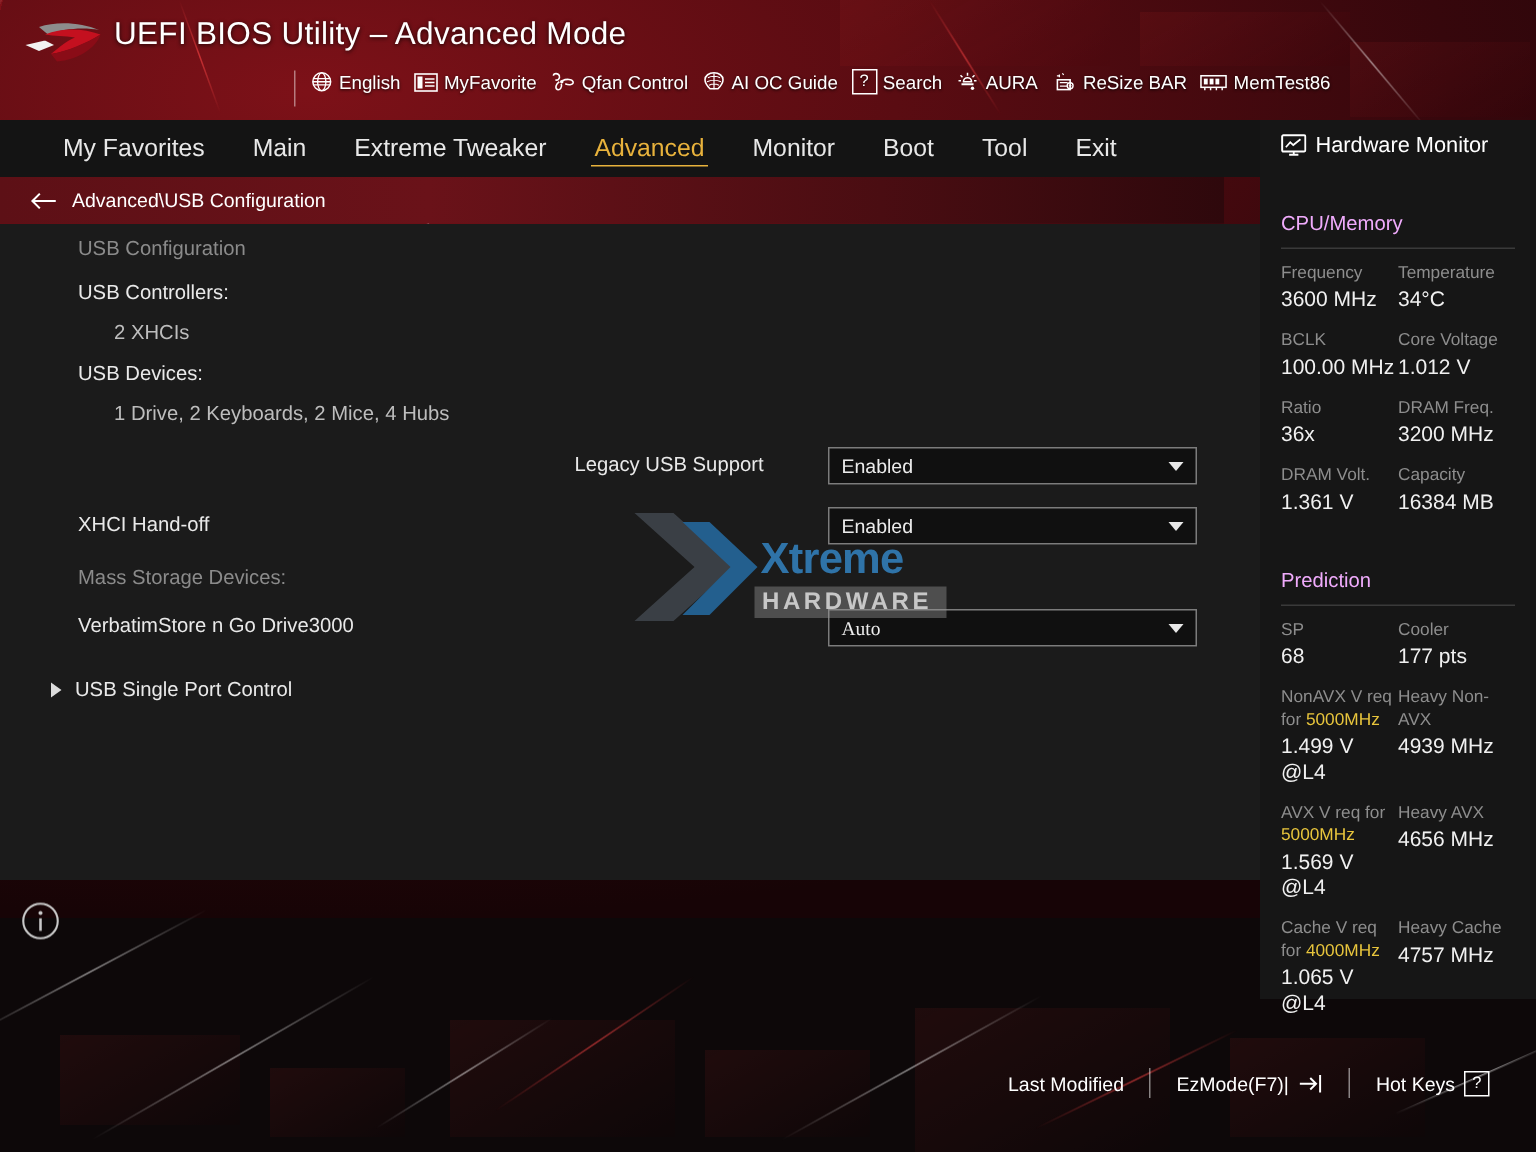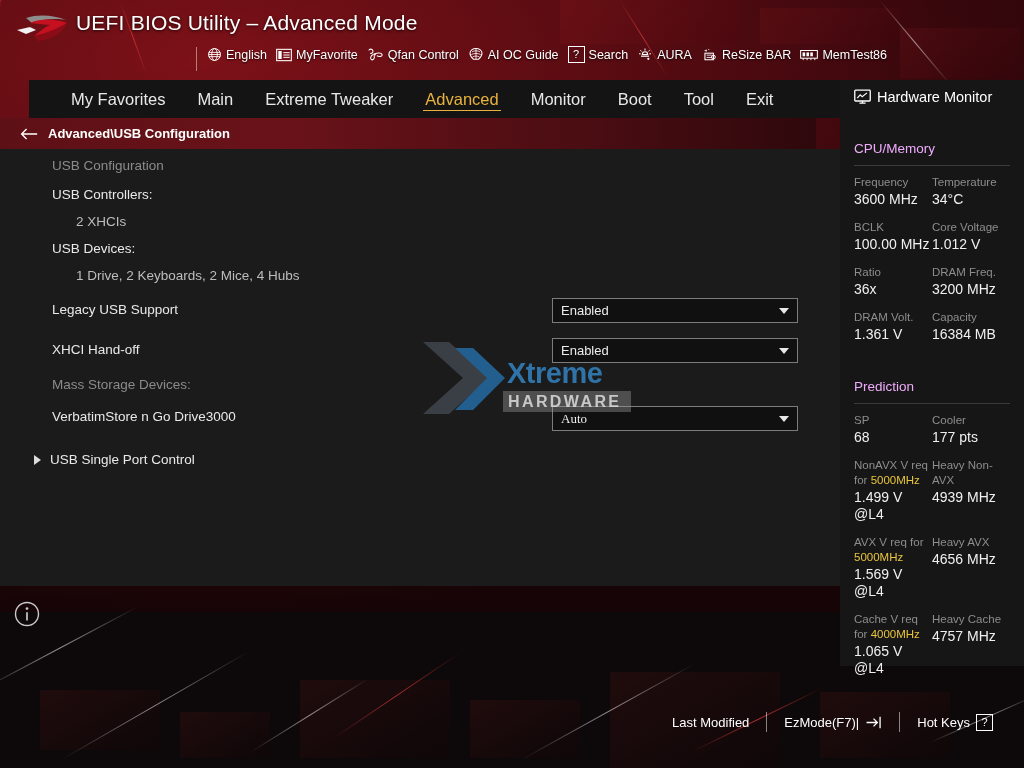--- a/index.html
+++ b/index.html
@@ -53,39 +53,39 @@
   .toolbar { position:absolute; left:207px; top:46px; display:flex; align-items:center; gap:9px; }
   .tb-item {
     display:flex; align-items:center; gap:4px; cursor:pointer;
     font-size:12.5px; color:#fff; text-shadow:0 1px 2px rgba(0,0,0,.85);
     white-space:nowrap;
   }
 
   
   .navbar {
     position:absolute; left:0; top:80px; width:840px; height:38px;
-    background:#141414; display:flex; align-items:center; padding-left:26px; gap:0;margin-left:29px;
+    background:#141414; display:flex; align-items:center; padding-left:26px; gap:0;
   }
   .tab {
     font-size:16.5px; color:#e8e8e8; padding:0 16px; cursor:pointer;
     position:relative; line-height:38px;
   }
   .tab.active { color:#e8b23c; }
   .tab.active::after {
     content:""; position:absolute; left:14px; right:14px; bottom:7px;
     height:1px; background:#e8b23c;
   }
 
   
   .crumb {
     position:absolute; left:0; top:118px; width:816px; height:31px;
     background:linear-gradient(90deg,#5d1016 0%,#6a1219 35%,#4a0d12 72%,#2e080c 100%);
     display:flex; align-items:center; padding-left:20px; gap:10px;
   }
-  .crumb-text { font-size:13px; color:#fff;font-weight:bold; }
+  .crumb-text { font-size:13px; color:#fff; }
 
   
   .main {
     position:absolute; left:0; top:149px; width:840px; height:437px;
     background:#1b1b1b;
   }
   .main-inner { position:relative; width:100%; height:100%; }
 
   .row { position:absolute; left:0; width:840px; display:flex; align-items:center; }
   .lbl { font-size:13.5px; color:#e9e9e9; }
@@ -308,21 +308,21 @@
         <span class="lbl ind">2 XHCIs</span>
       </div>
 
       <div class="row" style="top:92px; padding-left:52px;">
         <span class="lbl">USB Devices:</span>
       </div>
       <div class="row" style="top:119px; padding-left:52px;">
         <span class="lbl ind">1 Drive, 2 Keyboards, 2 Mice, 4 Hubs</span>
       </div>
 
-      <div class="row" style="top:153px; padding-left:52px;">
+      <div class="row" style="top:153px; padding-left:52px;justify-content:center;">
         <span class="lbl">Legacy USB Support</span>
       </div>
       <div class="ddn" style="left:552px; top:149px;">
         <span class="ddn-val">Enabled</span>
         <span class="caret"></span>
       </div>
 
       <div class="row" style="top:193px; padding-left:52px;">
         <span class="lbl">XHCI Hand-off</span>
       </div>

